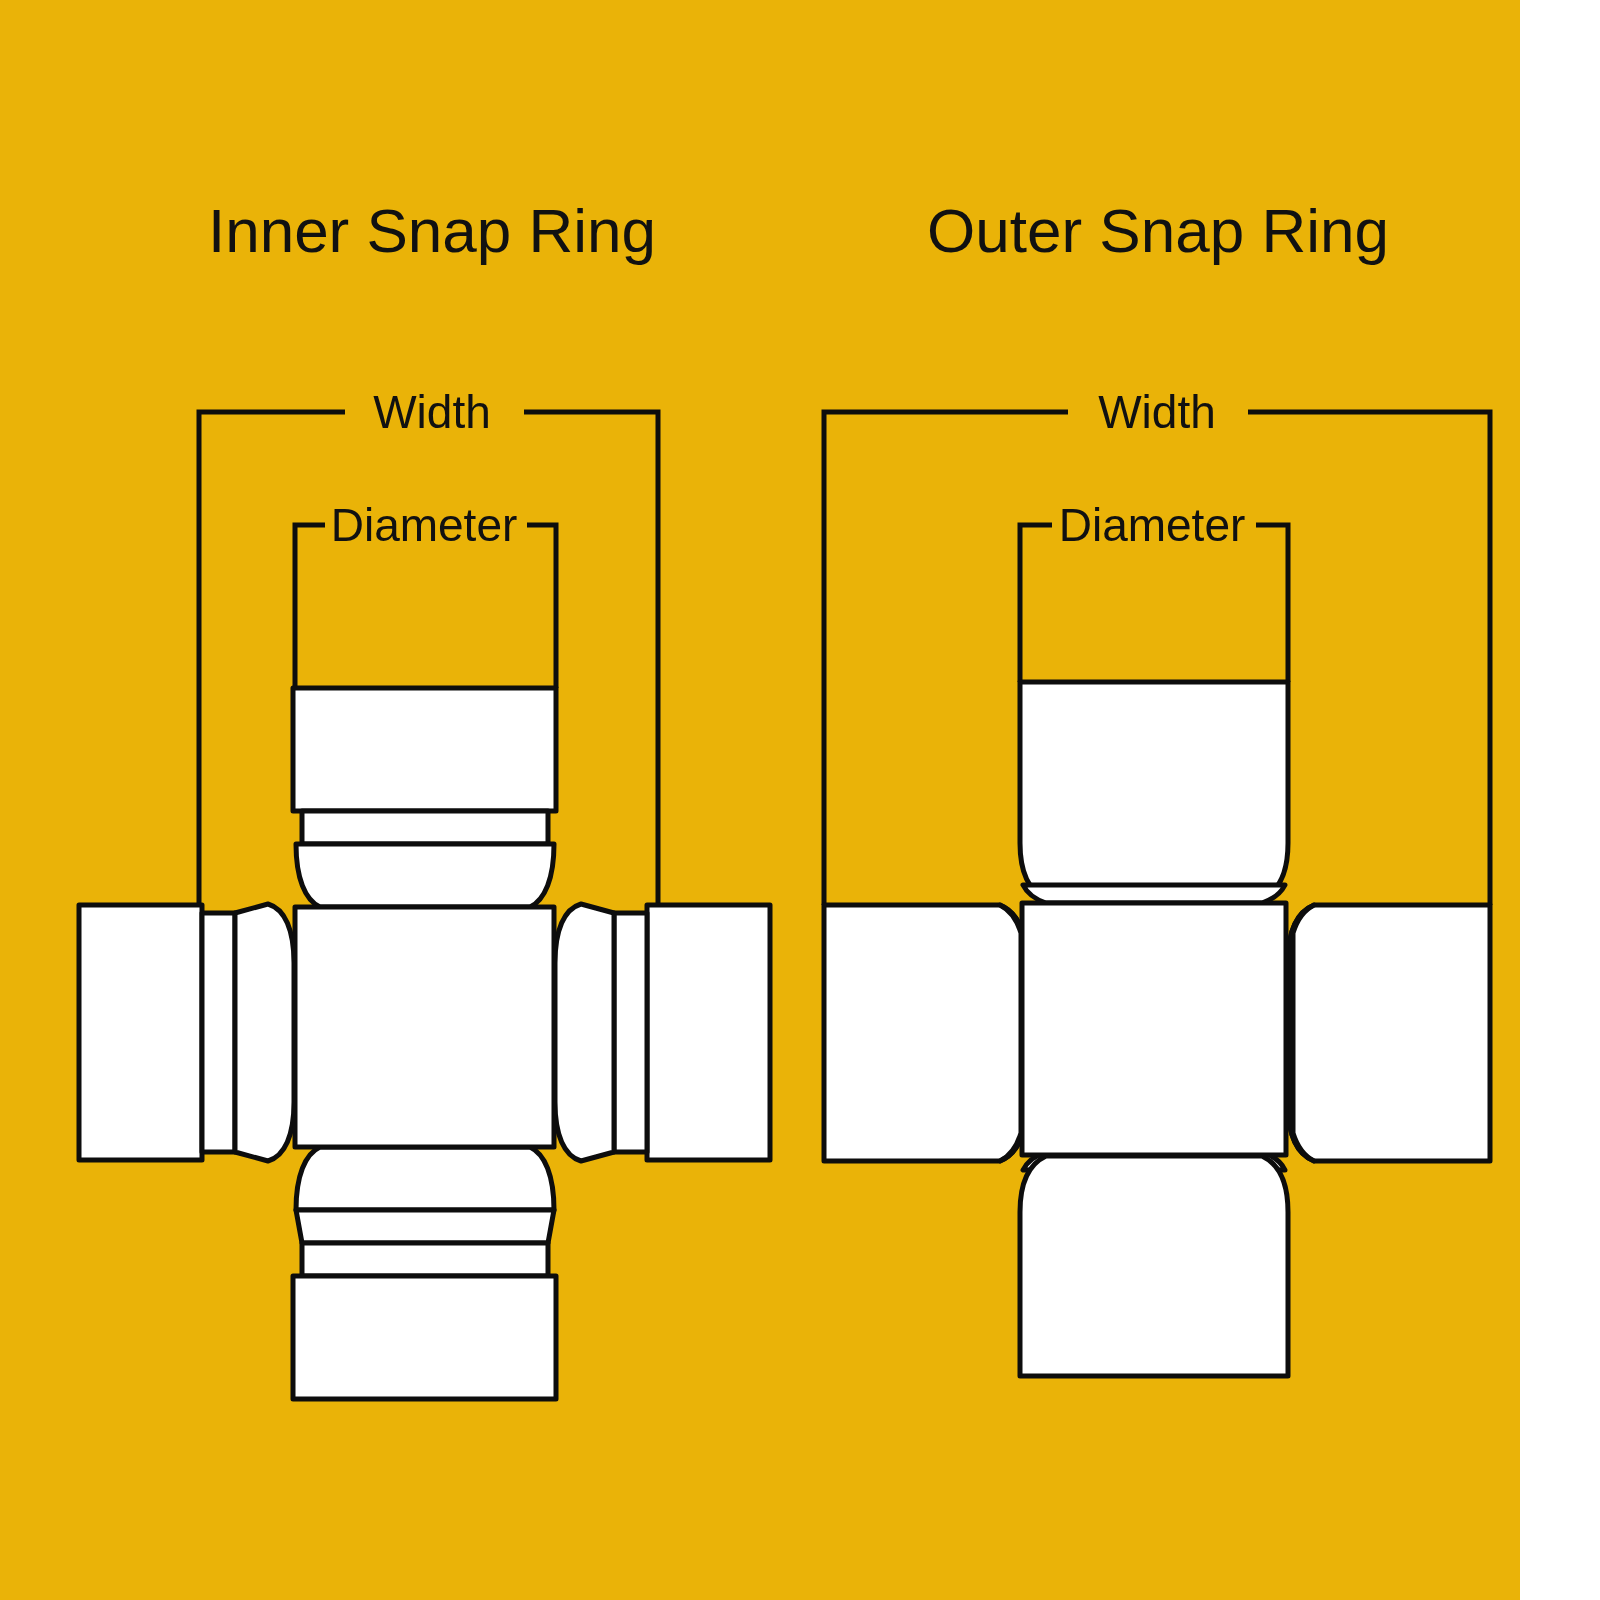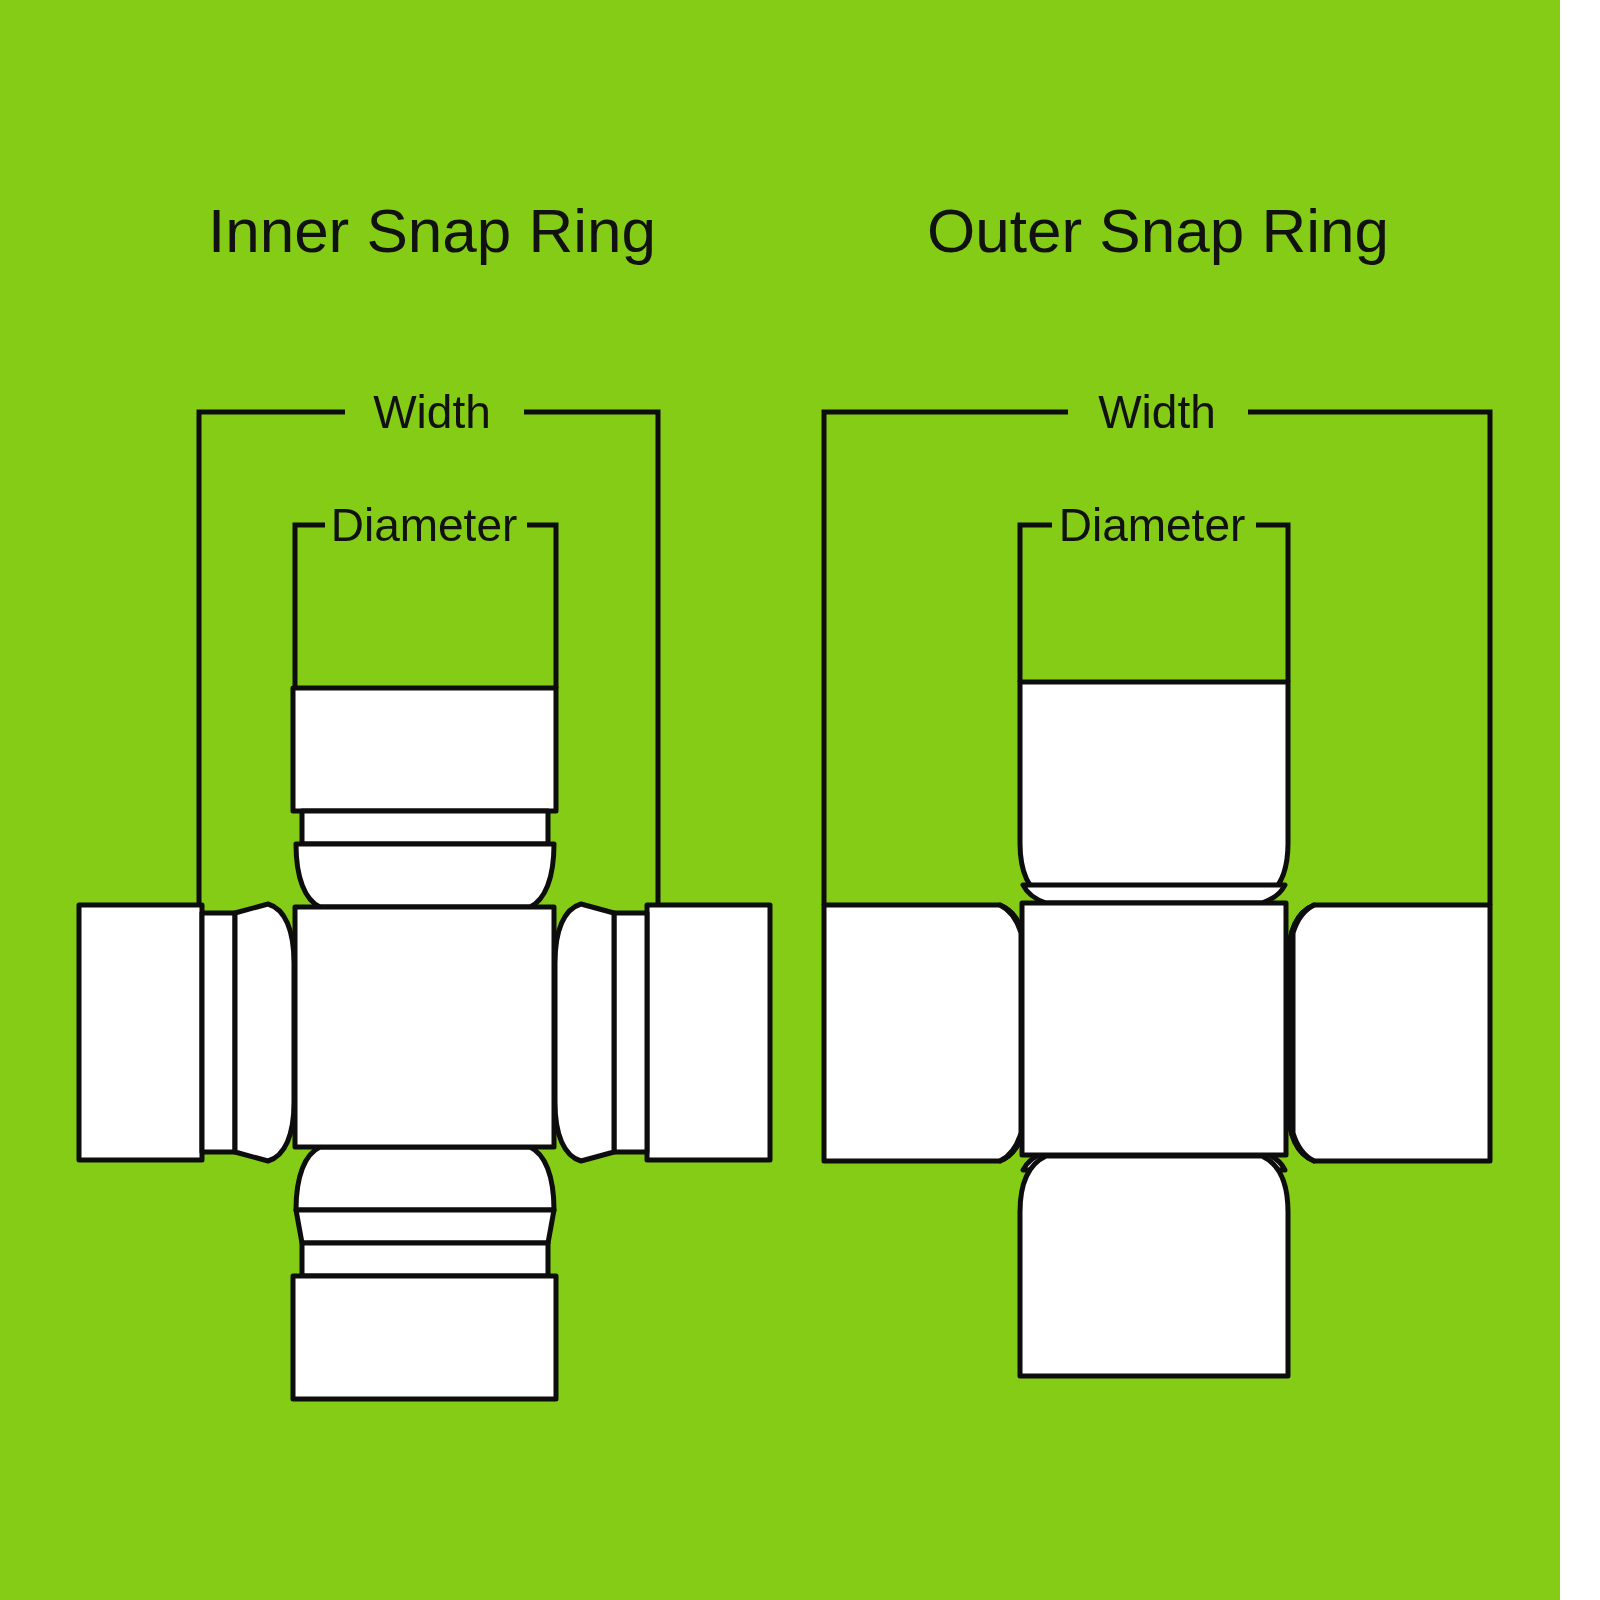--- a/index.html
+++ b/index.html
@@ -10,22 +10,21 @@
   body {
     width: 1600px;
     height: 1600px;
     font-family: "Liberation Sans", sans-serif;
     overflow: hidden;
   }
   #canvas {
     position: relative;
     width: 1520px;
     height: 1600px;
-    background: #84cc16;
-    padding-left: 40px;
+    background: #eab308;
   }
   svg.diagram-svg {
     position: absolute;
     left: 0;
     top: 0;
     width: 1600px;
     height: 1600px;
     display: block;
   }
   .part-line {

